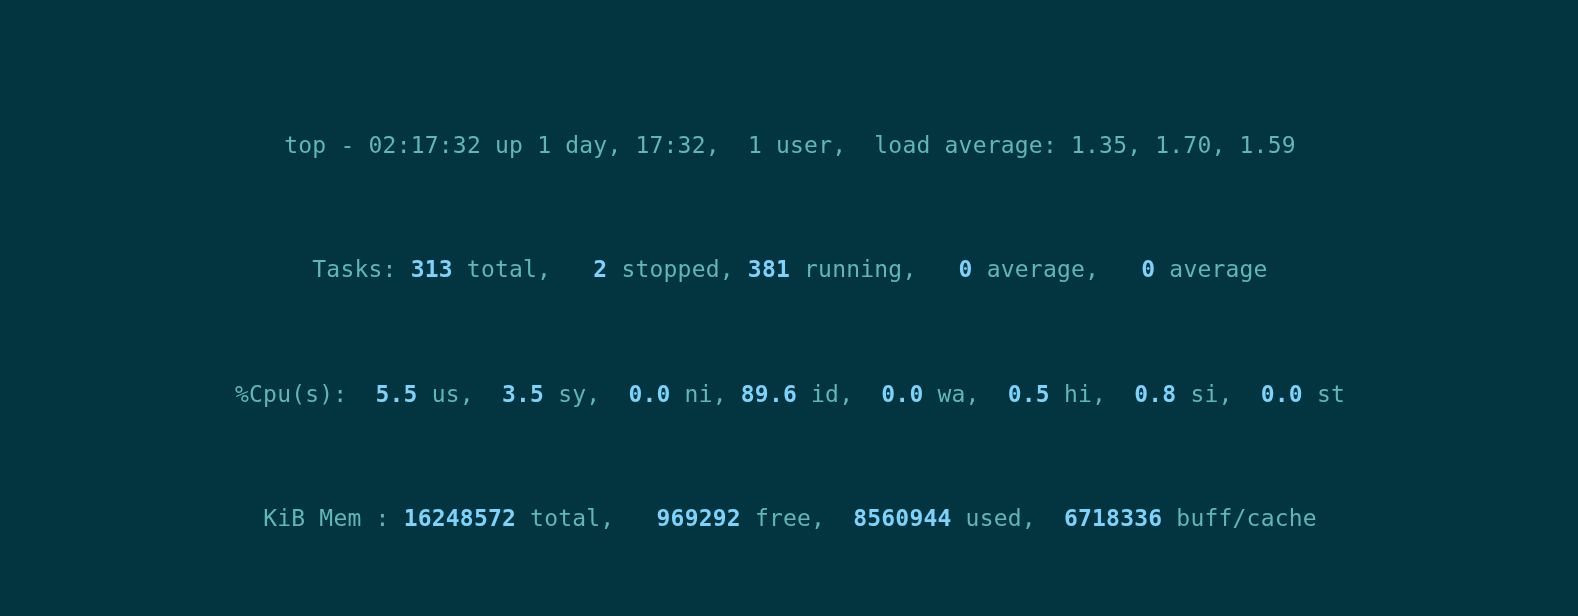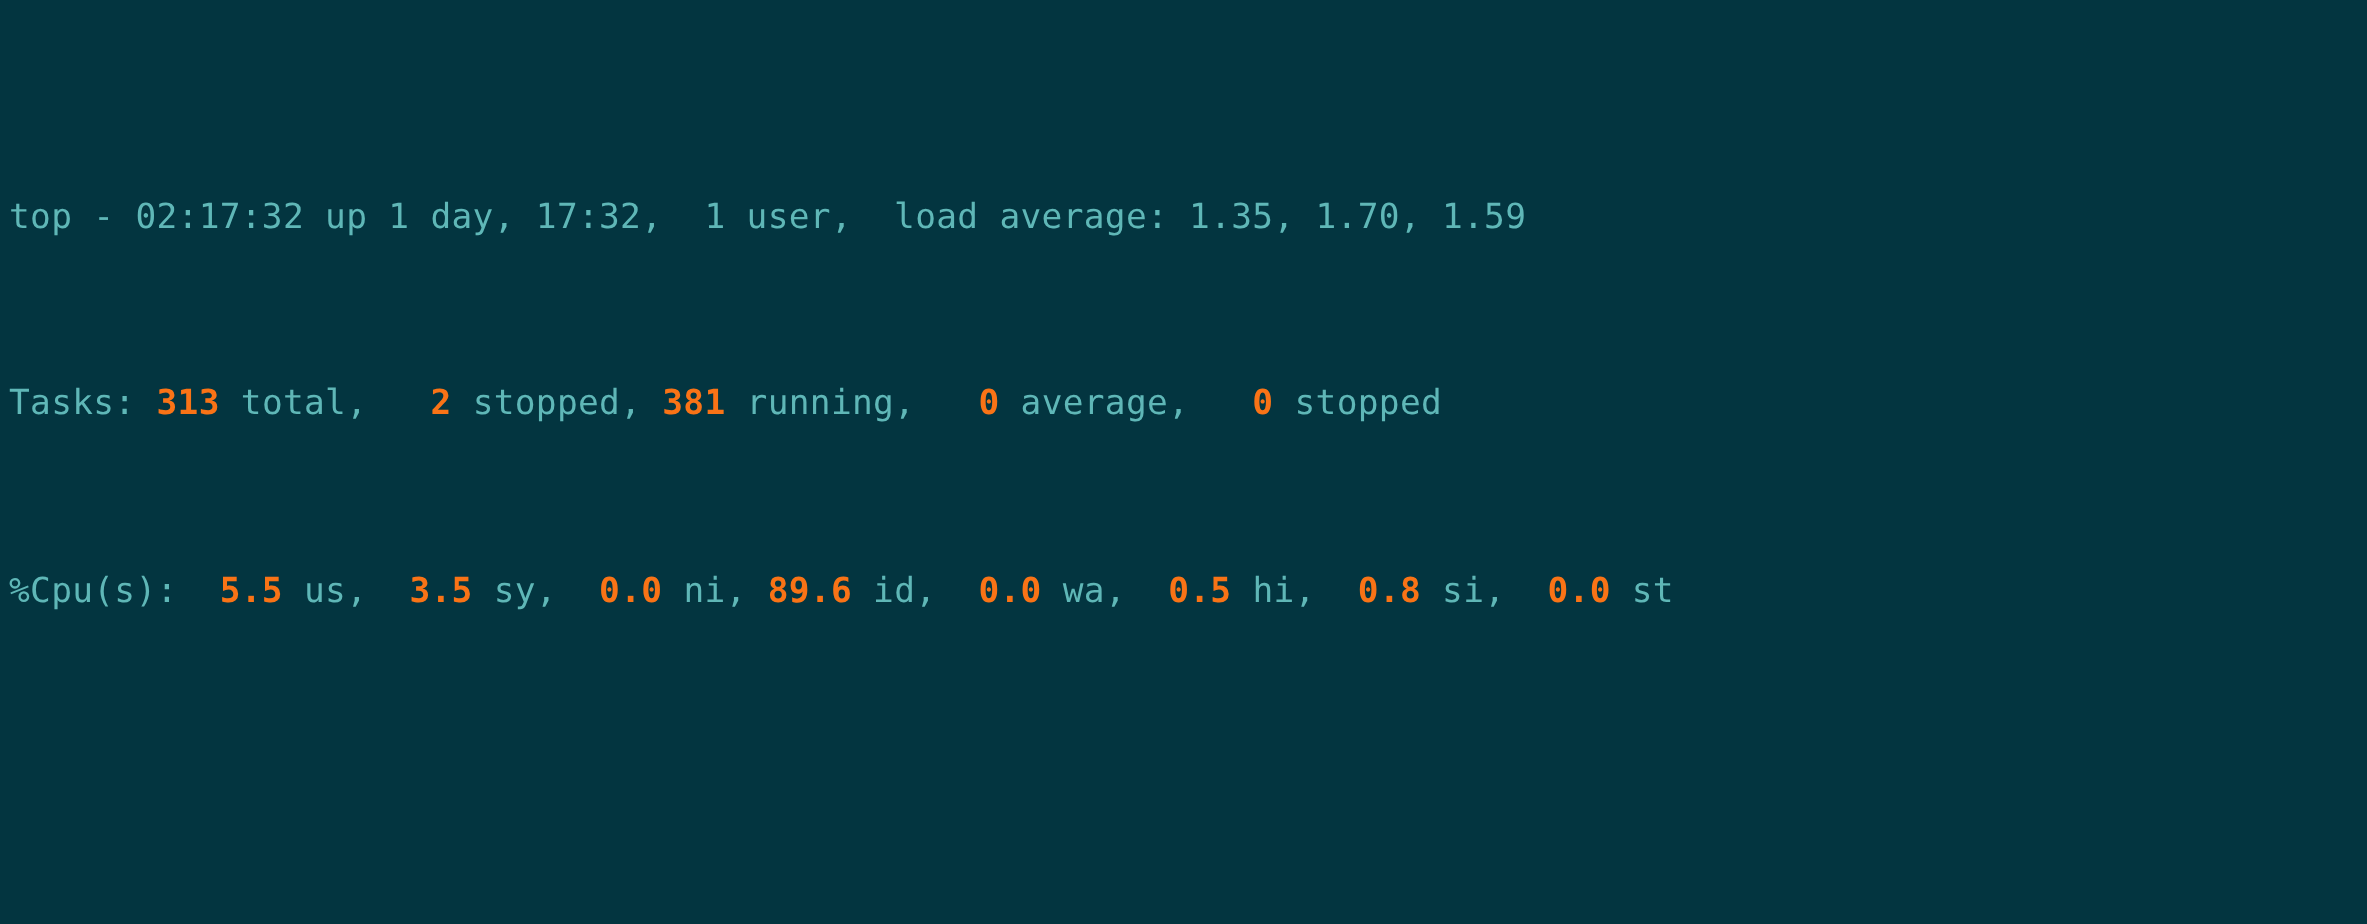--- a/index.html
+++ b/index.html
@@ -10,35 +10,36 @@
     font-family: "DejaVu Sans Mono", "Liberation Mono", Consolas, monospace;
     font-size: 23px;
     line-height: 1.35;
     letter-spacing: 0.2px;
     width: 1578px;
     height: 616px;
     overflow: hidden;
   }
   .term { padding: 6px 4px 0 6px; white-space: pre; }
   .dim  { color: #5fb7b7; }
-  .bold { color: #f97316; font-weight: bold; }
-  .summary-line { display: block; }
+  .bold { color: #7dd3fc; font-weight: bold; }
+  .summary-line { display: block; text-align: center; }
 </style>
 </head>
 <body>
 
 <div class="term">
 
   
   <span class="summary-line"><span class="dim">top - </span><span class="dim">02:17:32</span><span class="dim"> up </span><span class="dim">1 day, 17:32</span><span class="dim">,  </span><span class="dim">1</span><span class="dim"> user,  load average: </span><span class="dim">1.35, 1.70, 1.59</span></span>
 
-  <span class="summary-line"><span class="dim">Tasks: </span><span class="bold">313</span><span class="dim"> total,   </span><span class="bold">2</span><span class="dim"> stopped, </span><span class="bold">381</span><span class="dim"> running,   </span><span class="bold">0</span><span class="dim"> average,   </span><span class="bold">0</span><span class="dim"> stopped</span></span>
+  <span class="summary-line"><span class="dim">Tasks: </span><span class="bold">313</span><span class="dim"> total,   </span><span class="bold">2</span><span class="dim"> stopped, </span><span class="bold">381</span><span class="dim"> running,   </span><span class="bold">0</span><span class="dim"> average,   </span><span class="bold">0</span><span class="dim"> average</span></span>
 
   <span class="summary-line"><span class="dim">%Cpu(s):  </span><span class="bold">5.5</span><span class="dim"> us,  </span><span class="bold">3.5</span><span class="dim"> sy,  </span><span class="bold">0.0</span><span class="dim"> ni, </span><span class="bold">89.6</span><span class="dim"> id,  </span><span class="bold">0.0</span><span class="dim"> wa,  </span><span class="bold">0.5</span><span class="dim"> hi,  </span><span class="bold">0.8</span><span class="dim"> si,  </span><span class="bold">0.0</span><span class="dim"> st</span></span>
 
+  <span class="summary-line"><span class="dim">KiB Mem : </span><span class="bold">16248572</span><span class="dim"> total,   </span><span class="bold">969292</span><span class="dim"> free,  </span><span class="bold">8560944</span><span class="dim"> used,  </span><span class="bold">6718336</span><span class="dim"> buff/cache</span></span>
 
   
 
   
 
   
   
 
   
   

